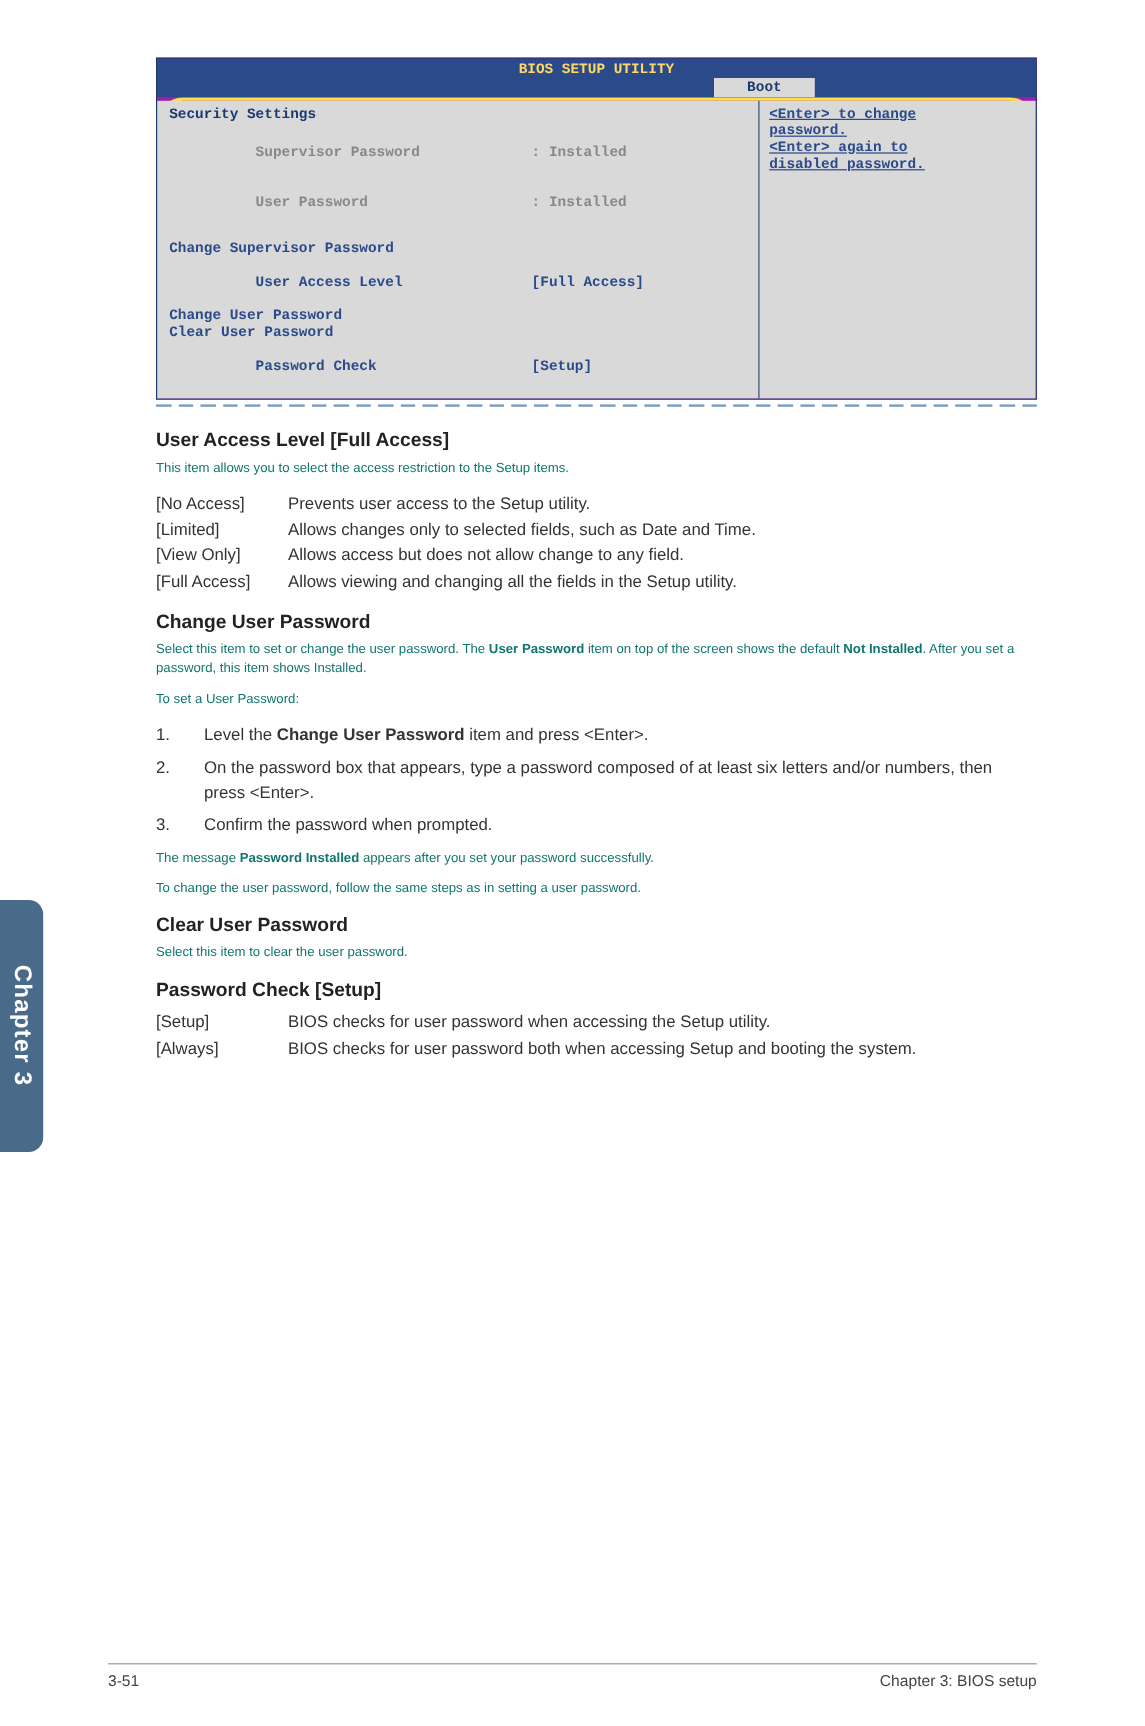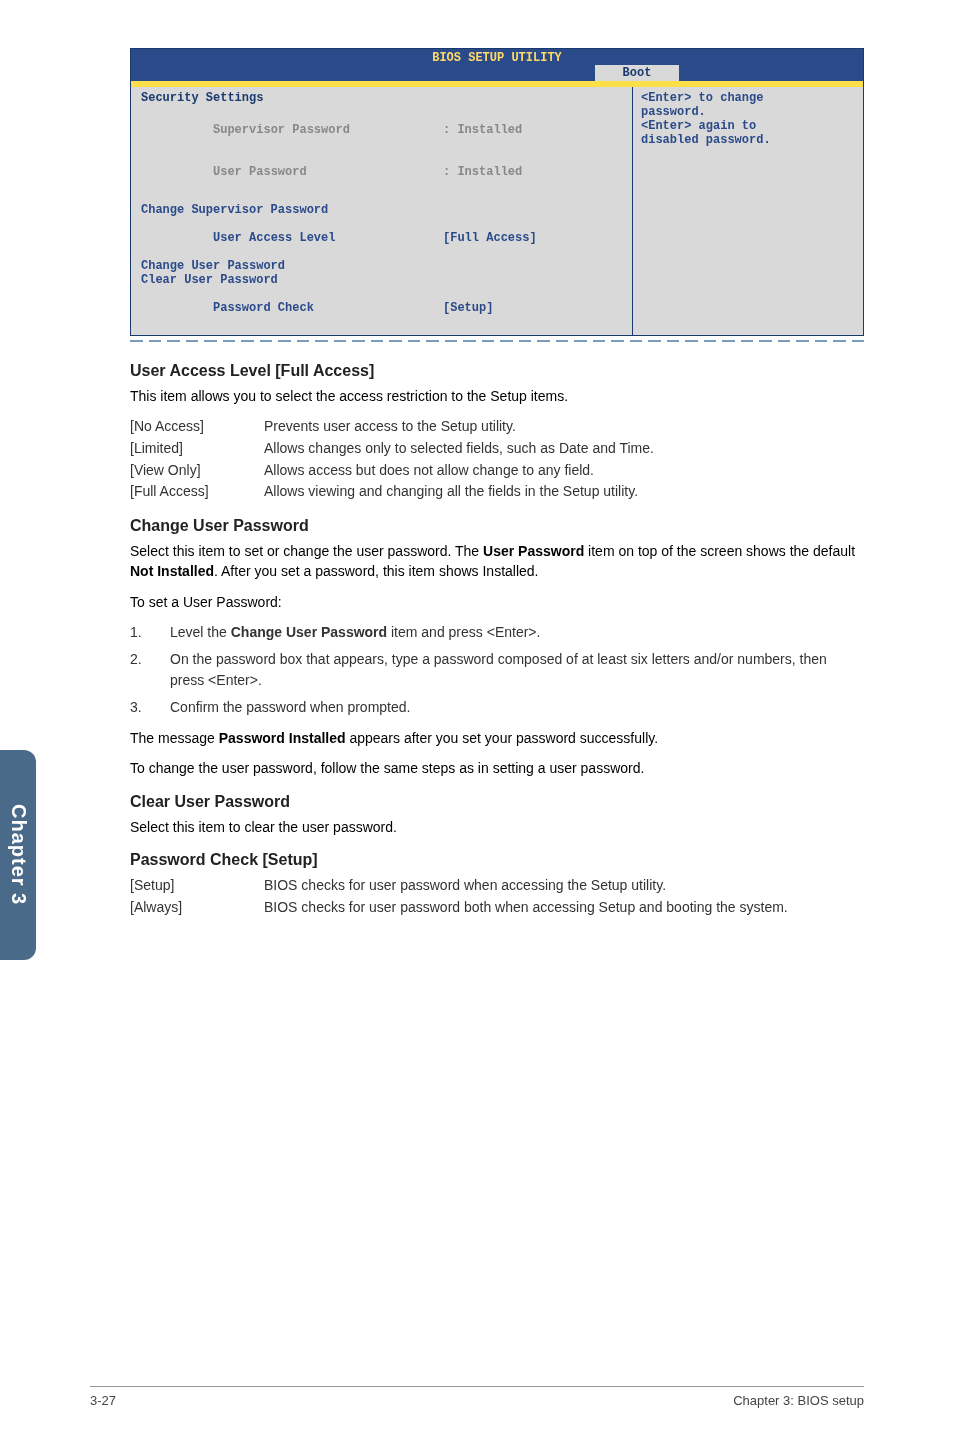--- a/index.html
+++ b/index.html
@@ -36,33 +36,35 @@
     padding-left: 280px;
   }
   .bios-tab {
     background: #d9d9d9;
     color: #1a3a6e;
     padding: 1px 28px;
     font-weight: bold;
   }
   .bios-main {
     display: flex;
-    border-top: 6px solid #fde047;
+    border-top: 3px solid #fde047;
+    border-radius: 22px;
   }
   .bios-left {
     flex: 1;
     background: #d9d9d9;
     padding: 4px 10px 6px 10px;
     border-right: 1px solid #1a3a6e;
   }
   .bios-right {
     width: 230px;
     background: #d9d9d9;
     padding: 4px 8px;
     color: #2a4a8a;
+    text-decoration: underline;
   }
   .bios-heading {
     color: #1a3a6e;
     font-weight: bold;
     margin-bottom: 4px;
   }
   .bios-gray {
     color: #888;
   }
   .bios-blue {
@@ -86,33 +88,33 @@
   }
 
   
   h3 {
     font-size: 16px;
     color: #222;
     margin: 14px 0 6px 0;
     font-weight: bold;
   }
   p {
-    font-size: 14px;
+    font-size: 11px;
     line-height: 1.45;
-    color: #000000;
+    color: #0f766e;
     margin-bottom: 10px;
   }
   .def-table {
     font-size: 14px;
     line-height: 1.55;
     margin-bottom: 10px;
   }
   .def-row { display: flex; align-items: center; }
   .def-key { width: 110px; flex-shrink: 0; }
-  .def-val { flex: 1; margin-left: 24px; }
+  .def-val { flex: 1; }
   .num-list {
     font-size: 14px;
     line-height: 1.5;
     margin-bottom: 10px;
   }
   .num-item { display: flex; margin-bottom: 6px; }
   .num-n { width: 40px; flex-shrink: 0; }
   .num-t { flex: 1; }
   .b { font-weight: bold; }
 
@@ -296,15 +298,15 @@
     </div>
   </div>
 
 </div>
 
 <div class="side-tab">
   <span>Chapter 3</span>
 </div>
 
 <div class="footer">
-  <div>3-27</div>
+  <div>3-51</div>
   <div>Chapter 3: BIOS setup</div>
 </div>
 
 </body></html>

